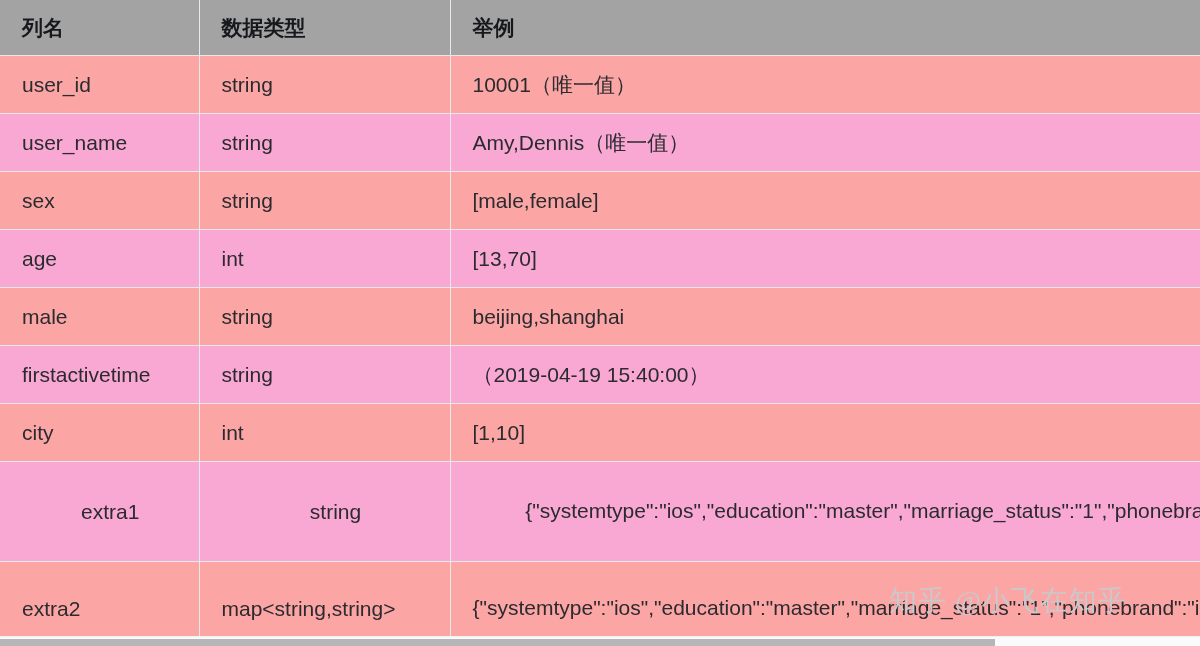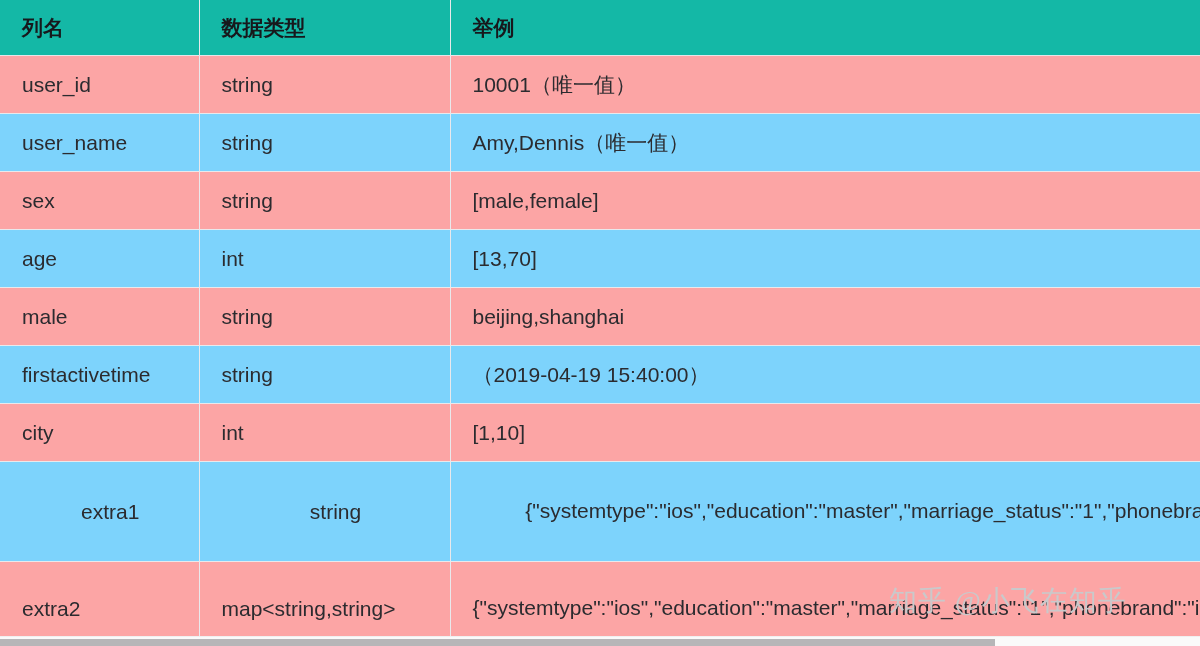--- a/index.html
+++ b/index.html
@@ -52,35 +52,35 @@
     vertical-align: middle;
     padding: 0 0 0 22px;
     line-height: 1.42;
     white-space: normal;
     word-break: break-all;
   }
   table.schema th:last-child,
   table.schema td:last-child { border-right: none; }
 
   table.schema thead th {
-    background: #14b8a6;
+    background: #a3a3a3;
     font-weight: bold;
     font-size: 21px;
     height: 55px;
     color: #17181c;
     border-bottom: 1px solid #e6e6e9;
   }
 
   table.schema tbody td {
     height: 57px;
     color: #2b2b2f;
     background: #fca5a5;
   }
   table.schema tbody tr.alt td {
-    background: #7dd3fc;
+    background: #f9a8d4;
   }
 
   
   table.schema tbody tr.tall td { height: 99px; text-align: center; }
   table.schema tbody tr.tall-last td { height: 93px; }
 
   .ex-json {
     display: block;
     line-height: 1.45;
   }

